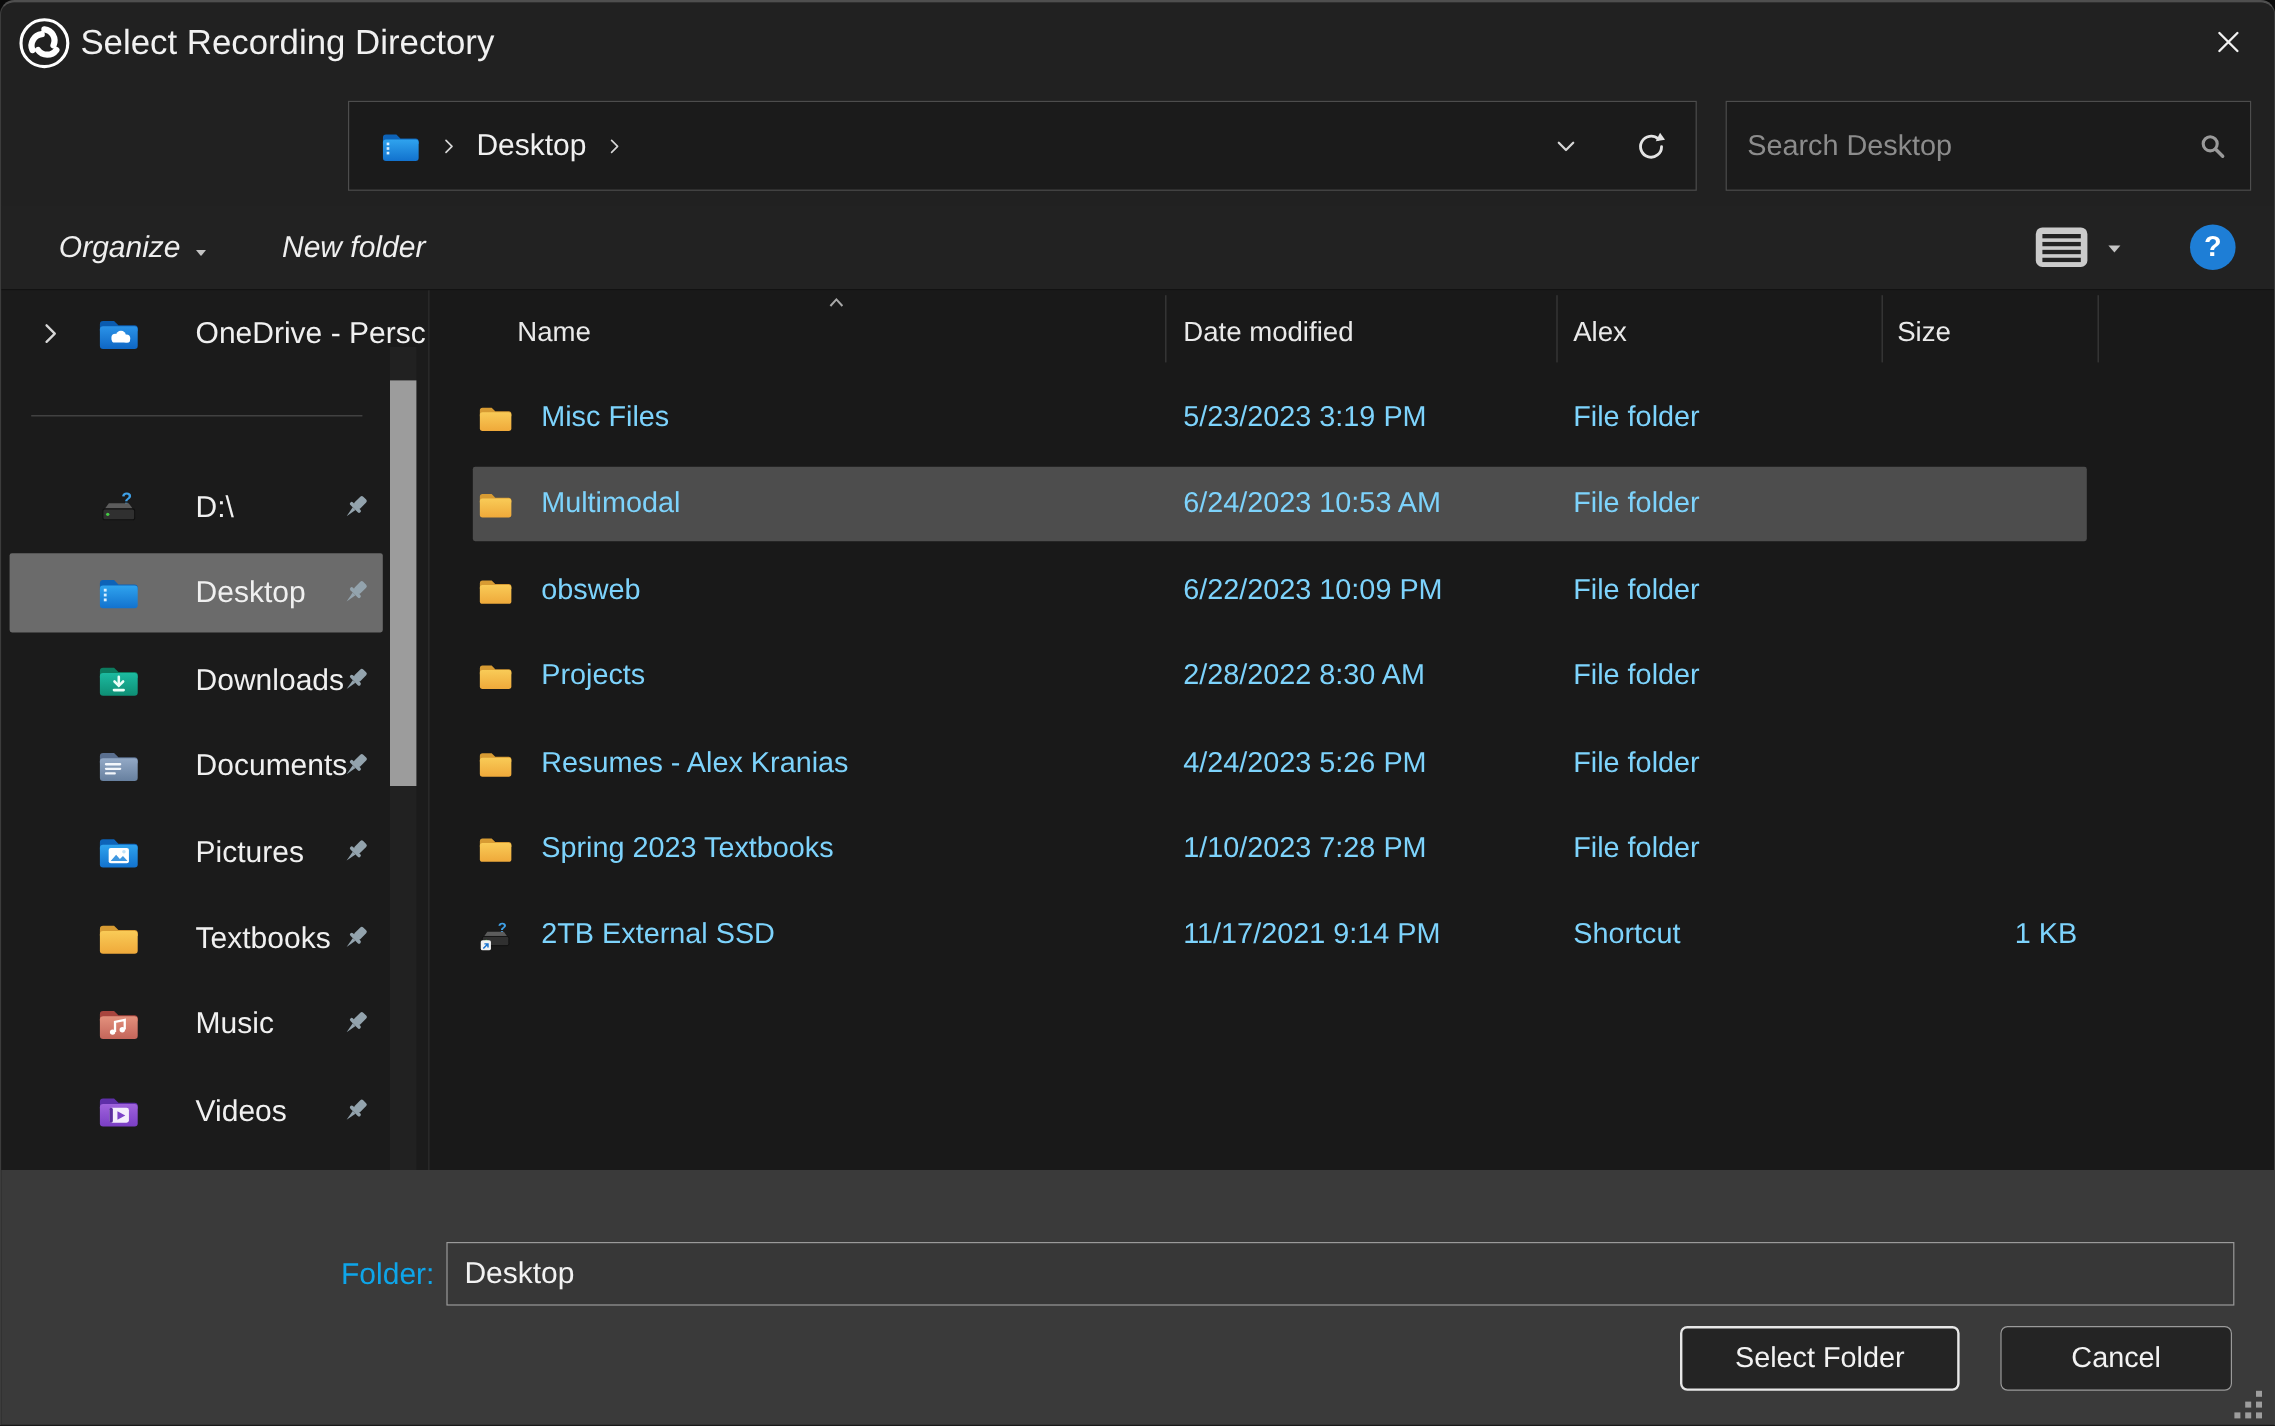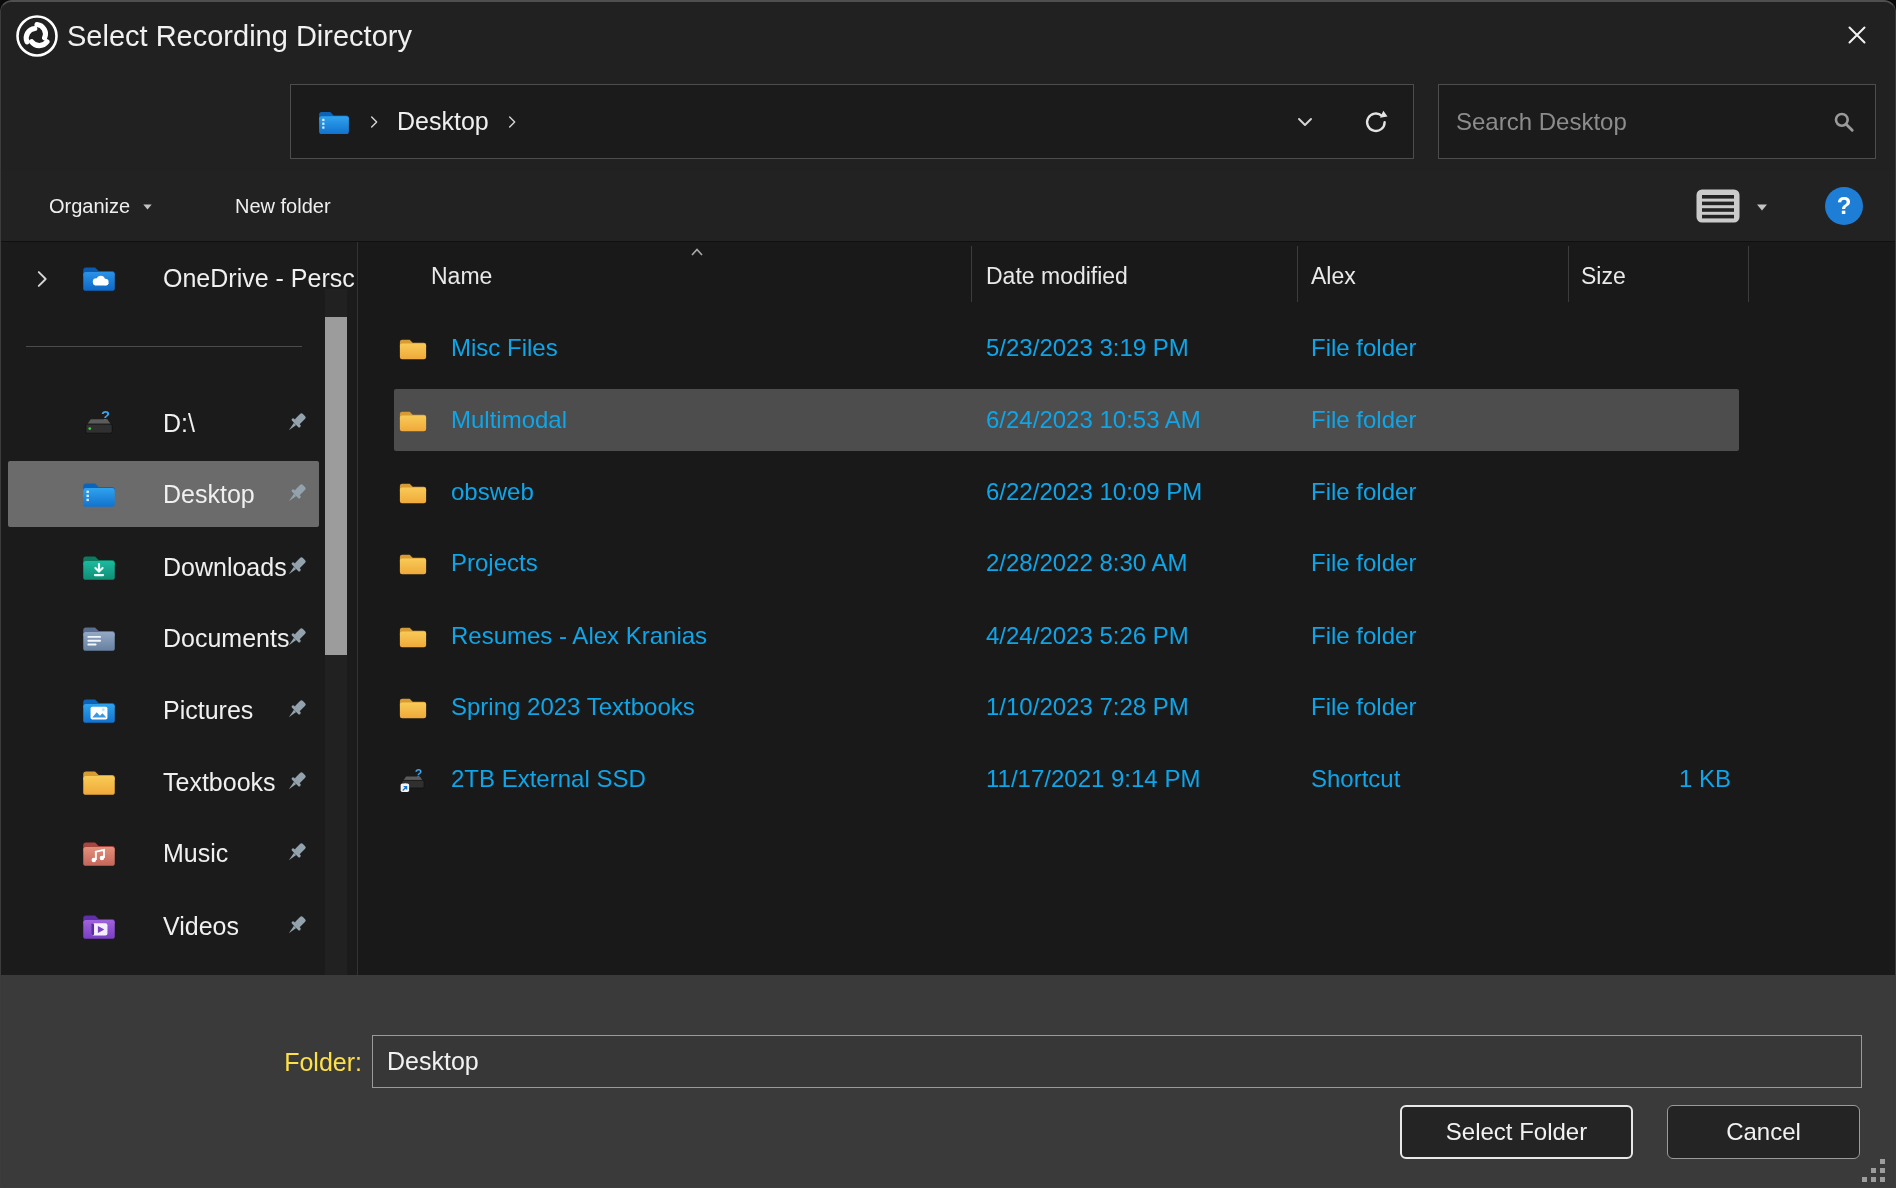--- a/index.html
+++ b/index.html
@@ -25,22 +25,22 @@
   .addr-right{margin-left:auto;display:flex;align-items:center;gap:44px;}
   .searchbox{position:absolute;left:1437px;top:14px;width:438px;height:75px;box-sizing:border-box;
     background:#1b1b1b;border:1px solid #4d4d4d;display:flex;align-items:center;padding:0 18px 0 0;}
   .searchbox input{flex:1;background:transparent;border:none;outline:none;color:#e8e8e8;
     font-size:24px;padding:0 10px 0 17px;font-family:"Liberation Sans",sans-serif;}
   .searchbox input::placeholder{color:#8c8c8c;opacity:1;}
   
   .commandbar{position:absolute;left:0;top:169px;width:100%;height:71px;background:#222222;
     border-bottom:1px solid #101010;box-sizing:border-box;}
   .cmd-btn{position:absolute;top:0;height:70px;display:flex;align-items:center;gap:10px;
-    background:none;border:none;color:#efefef;font-size:20px;cursor:pointer;
-    font-family:"Liberation Sans",sans-serif;}
+    background:none;border:none;color:#efefef;font-size:25px;cursor:pointer;
+    font-family:"Liberation Sans",sans-serif;font-style:italic;}
   .viewsel{position:absolute;left:1694px;top:17px;width:46px;height:36px;cursor:pointer;}
   .viewcaret{position:absolute;left:1752px;top:27px;width:18px;height:18px;cursor:pointer;}
   .helpbtn{position:absolute;left:1824px;top:16px;width:38px;height:38px;border-radius:50%;
     background:#1e7ed6;color:#fff;font-size:24px;font-weight:bold;display:flex;align-items:center;
     justify-content:center;border:none;cursor:pointer;font-family:"Liberation Sans",sans-serif;}
   
   .sidebar{position:absolute;left:0;top:240px;width:357px;height:733px;background:#1b1b1b;
     border-right:1px solid #333;box-sizing:border-box;overflow:hidden;}
   .side-item{position:absolute;left:0;width:326px;height:66px;display:flex;align-items:center;
     cursor:pointer;color:#f0f0f0;font-size:25px;}
@@ -54,32 +54,32 @@
   .side-item.sel .s-pin{left:274px;}
   .side-divider{position:absolute;left:25px;top:104px;width:276px;height:1px;background:#4b4b4b;}
   .sb-track{position:absolute;left:324px;top:47px;width:22px;height:686px;background:#212121;cursor:pointer;}
   .sb-thumb{position:absolute;left:0;top:28px;width:22px;height:338px;background:#9c9c9c;cursor:grab;}
   
   .filelist{position:absolute;left:357px;top:240px;width:1539px;height:733px;background:#191919;}
   .colhead{position:absolute;top:18px;height:32px;display:flex;align-items:center;color:#e9e9e9;
     font-size:23px;cursor:pointer;}
   .colsep{position:absolute;top:4px;width:1px;height:56px;background:#3c3c3c;}
   .sortcaret{position:absolute;left:330px;top:2px;width:18px;height:16px;}
-  .frow{position:absolute;left:0;width:1420px;height:72px;cursor:pointer;color:#0ea5e9;font-size:24px;}
+  .frow{position:absolute;left:0;width:1420px;height:72px;cursor:pointer;color:#7dd3fc;font-size:24px;}
   .frow .hl{position:absolute;left:36px;top:5px;width:1345px;height:62px;background:transparent;border-radius:2px;}
   .frow.sel .hl{background:#4d4d4d;}
   .fcell{position:absolute;top:0;height:72px;display:flex;align-items:center;white-space:nowrap;}
   .f-icon{left:40px;width:34px;}
   .f-name{left:93px;}
   .f-date{left:628px;}
   .f-type{left:953px;}
   .f-size{left:1200px;width:173px;justify-content:flex-end;}
   
   .footer{position:absolute;left:0;top:973px;width:100%;height:215px;background:#3a3a3a;}
-  .flabel{position:absolute;left:230px;top:73px;width:131px;text-align:right;color:#fde047;font-size:25px;}
+  .flabel{position:absolute;left:230px;top:73px;width:131px;text-align:right;color:#0ea5e9;font-size:25px;}
   .finput{position:absolute;left:371px;top:60px;width:1490px;height:53px;box-sizing:border-box;
     background:#373737;border:1px solid #9a9a9a;color:#f2f2f2;font-size:25px;padding:0 14px;
     font-family:"Liberation Sans",sans-serif;outline:none;}
   .fbtn{position:absolute;top:130px;height:54px;box-sizing:border-box;background:#242424;
     color:#f2f2f2;font-size:24px;border-radius:6px;cursor:pointer;
     font-family:"Liberation Sans",sans-serif;}
   .fbtn.primary{left:1399px;width:233px;border:2px solid #e8e8e8;}
   .fbtn.secondary{left:1666px;width:193px;border:1px solid #9a9a9a;}
   .grip{position:absolute;right:10px;bottom:8px;width:40px;height:40px;cursor:nwse-resize;}
   .grip i{position:absolute;width:5px;height:5px;background:#9d9d9d;}

